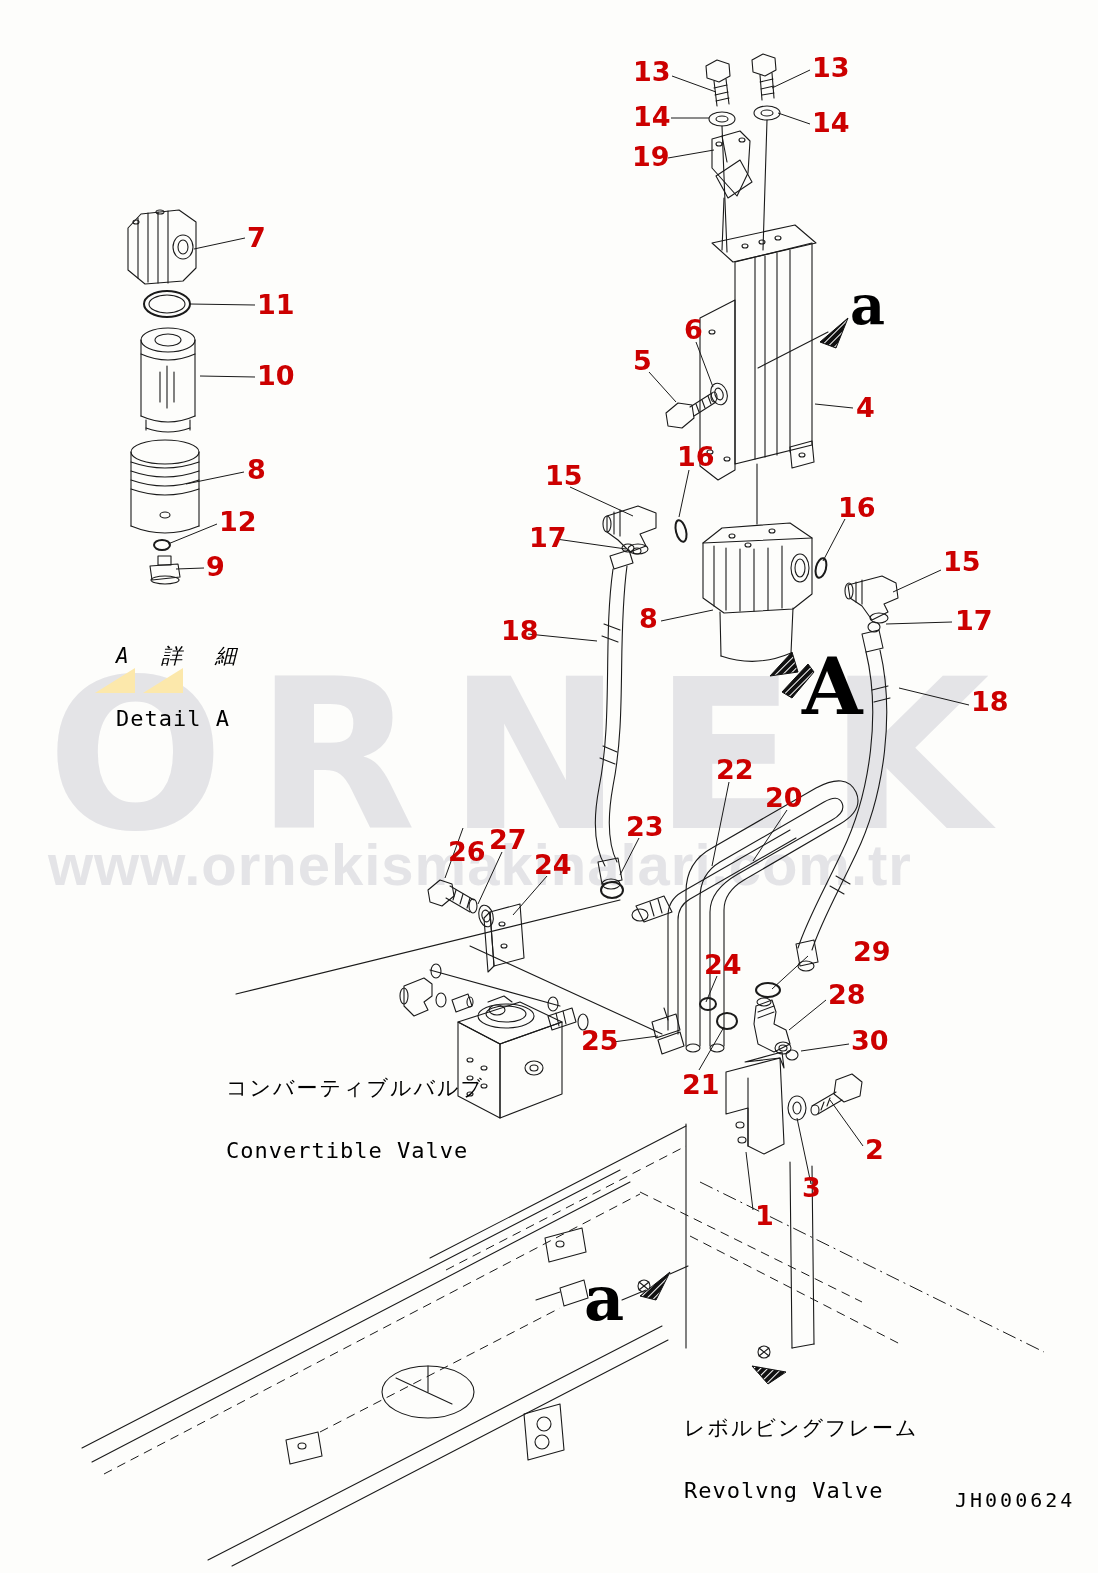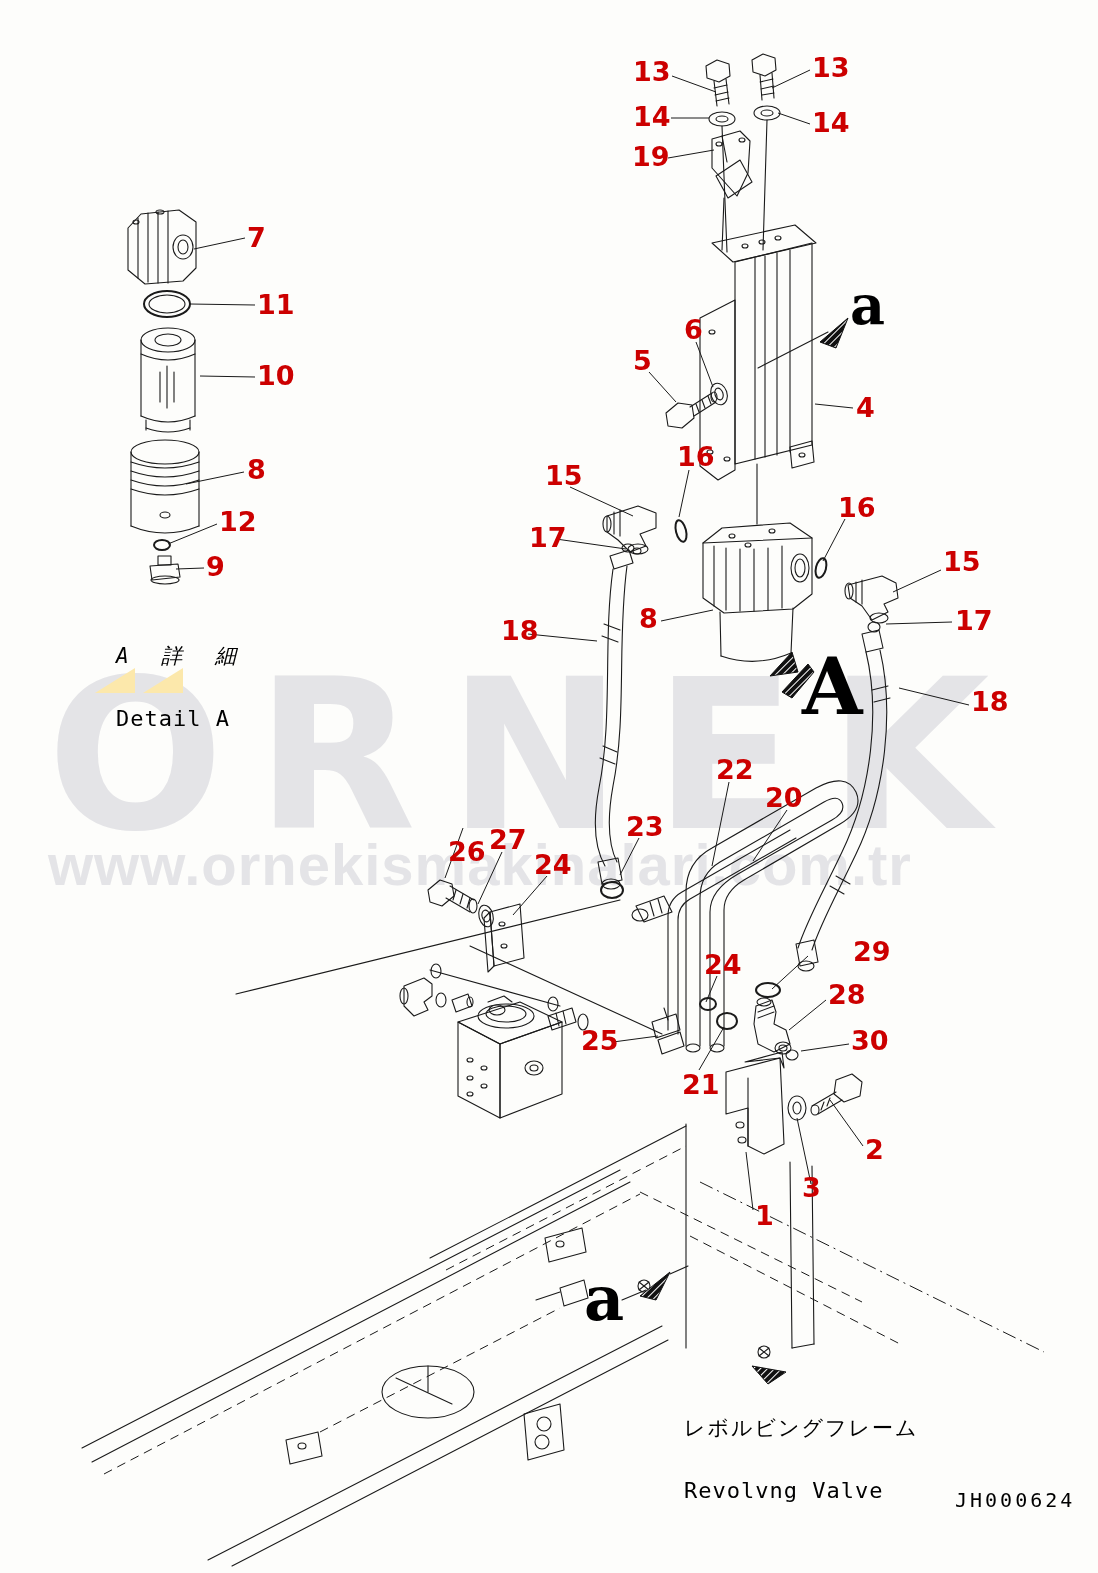--- a/index.html
+++ b/index.html
@@ -482,20 +482,24 @@
   </svg>
 
   <div id="labels-layer">
     <span class="view-marker vm-a-top">a</span>
     <span class="view-marker vm-A-mid">A</span>
     <span class="view-marker vm-a-bottom">a</span>
 
     <div class="caption" id="detail-a">
       <div class="cap-jp">A 詳 細</div>
       <div class="cap-en">Detail A</div>
+    </div>
+    <div class="caption" id="convertible-valve">
+      <div class="cap-jp">コンバーティブルバルブ</div>
+      <div class="cap-en">Convertible Valve</div>
     </div>
     <div class="caption" id="revolving-frame">
       <div class="cap-jp">レボルビングフレーム</div>
       <div class="cap-en">Revolvng Valve</div>
     </div>
   <span class="part-label" style="left: 633px; top: 58px;">13</span>
       <span class="part-label" style="left: 812px; top: 54px;">13</span>
       <span class="part-label" style="left: 633px; top: 103px;">14</span>
       <span class="part-label" style="left: 812px; top: 109px;">14</span>
       <span class="part-label" style="left: 632px; top: 143px;">19</span>

